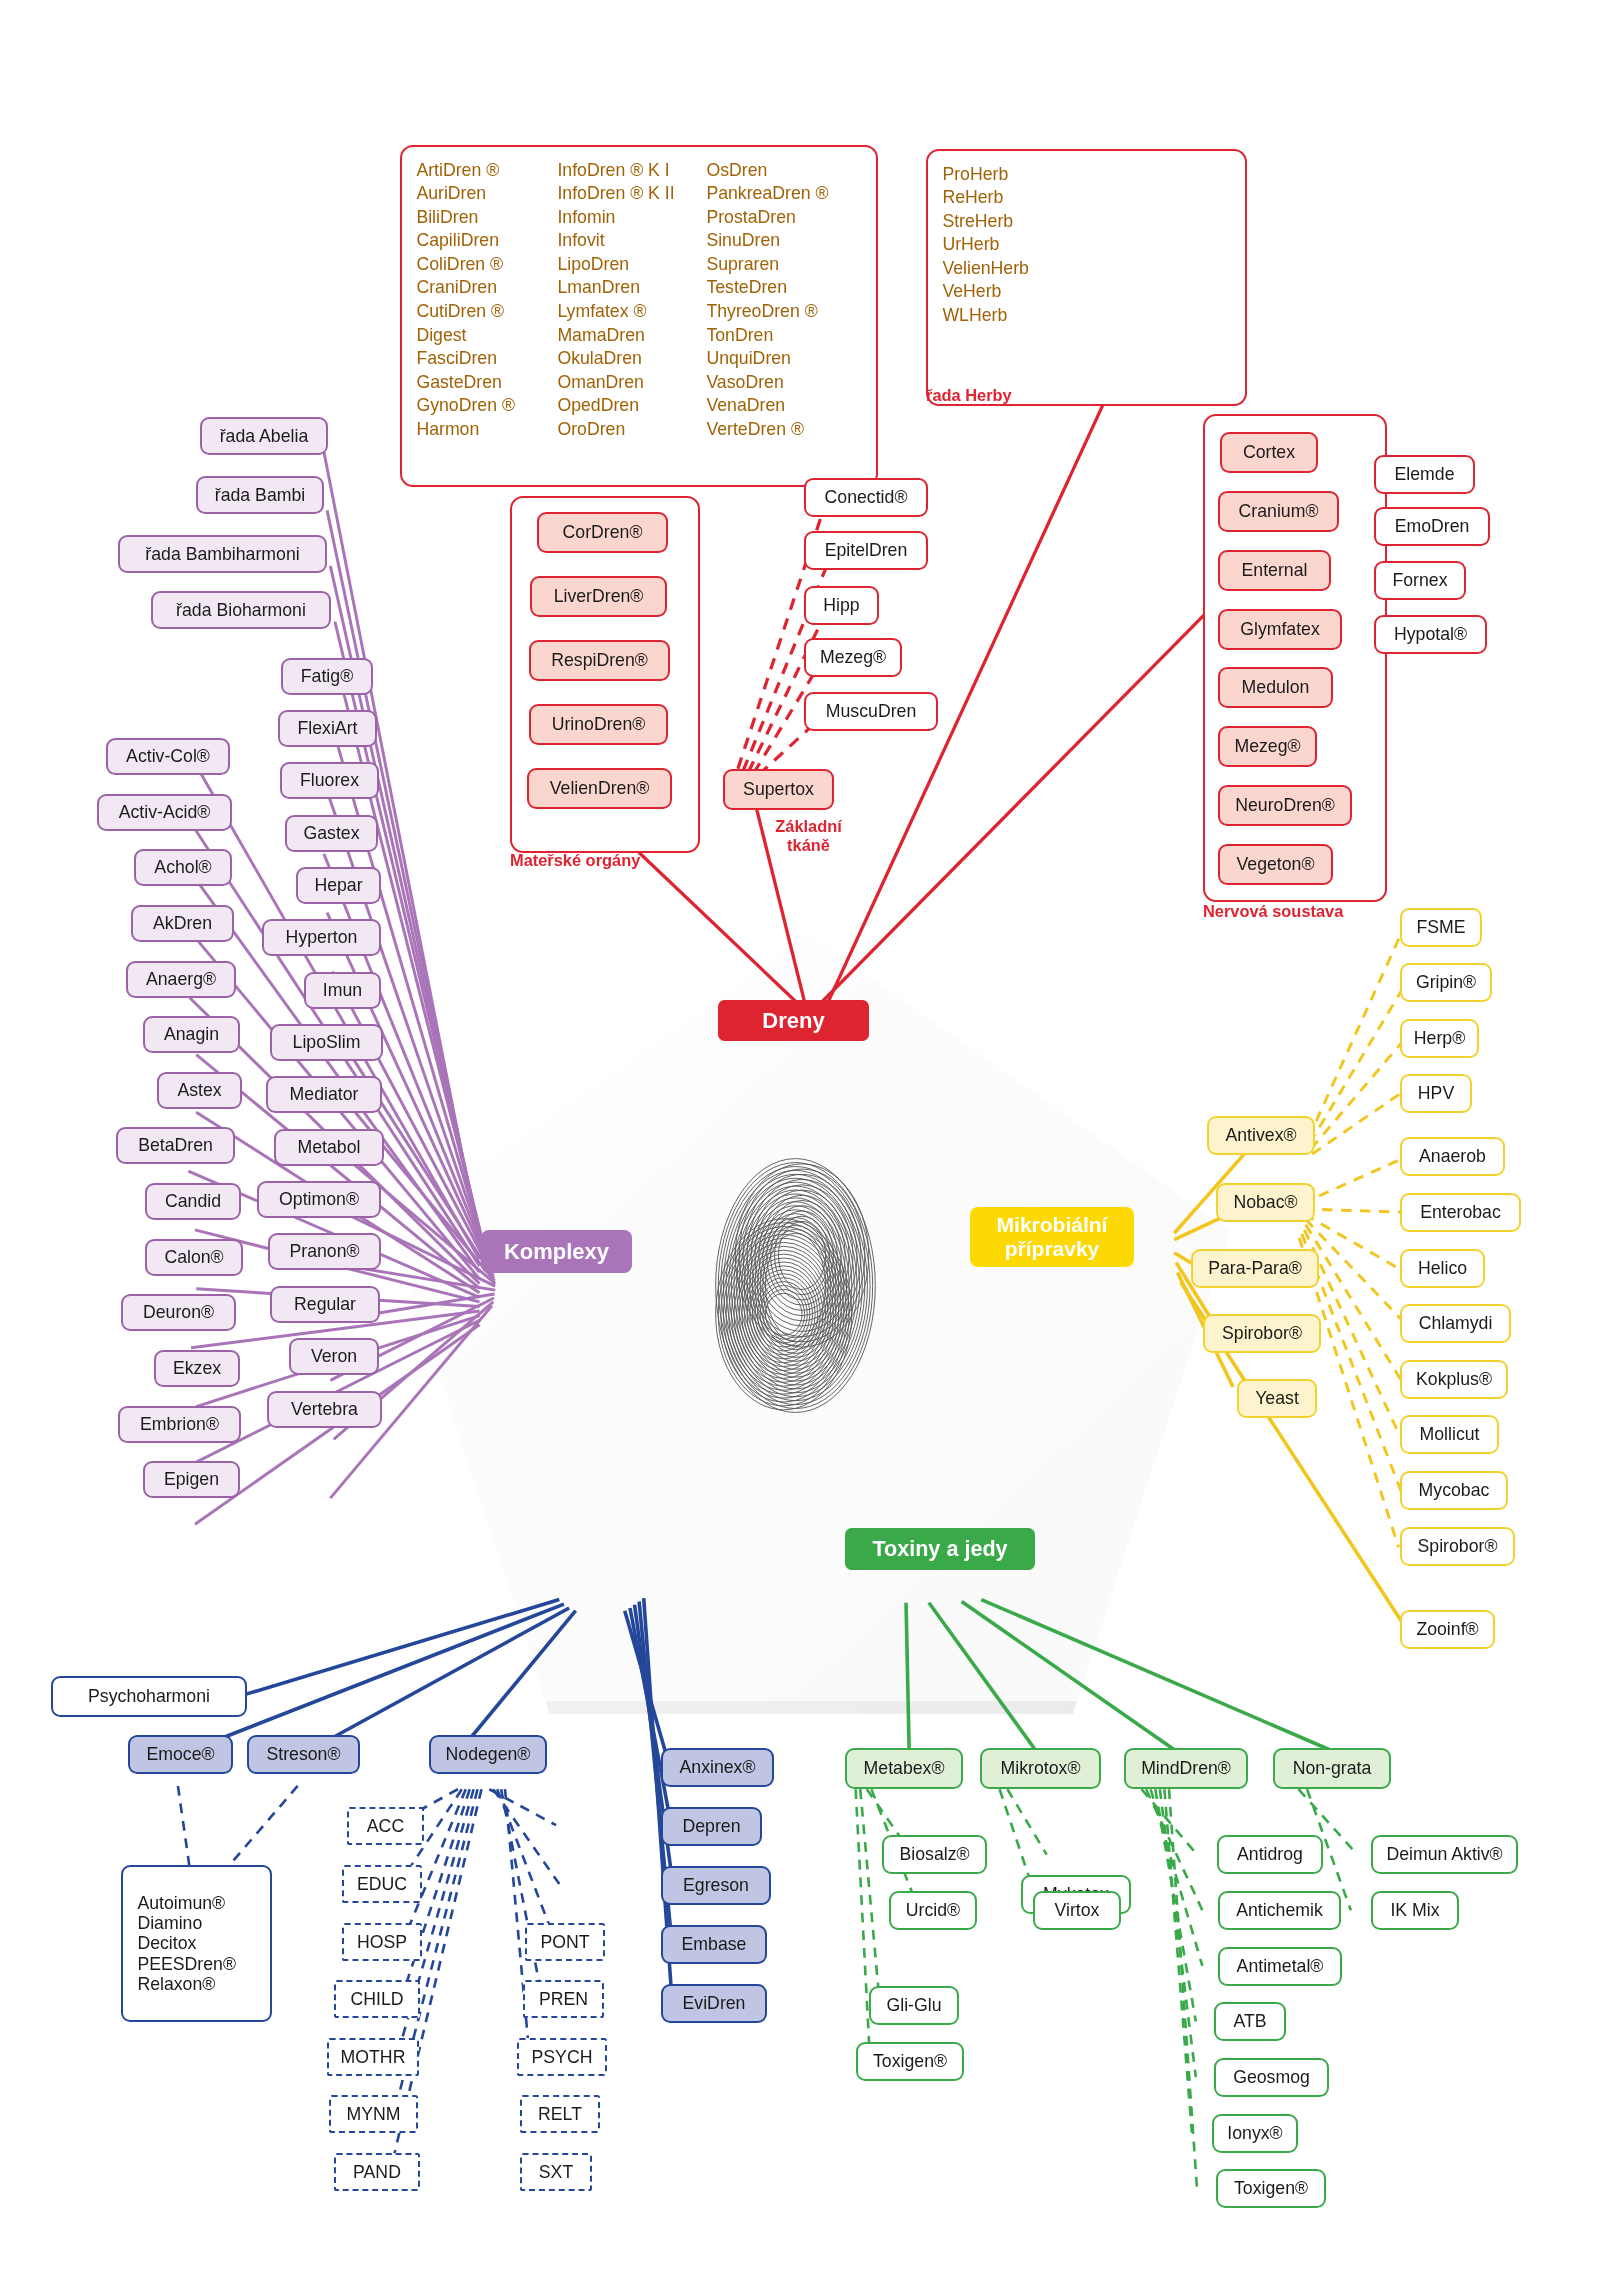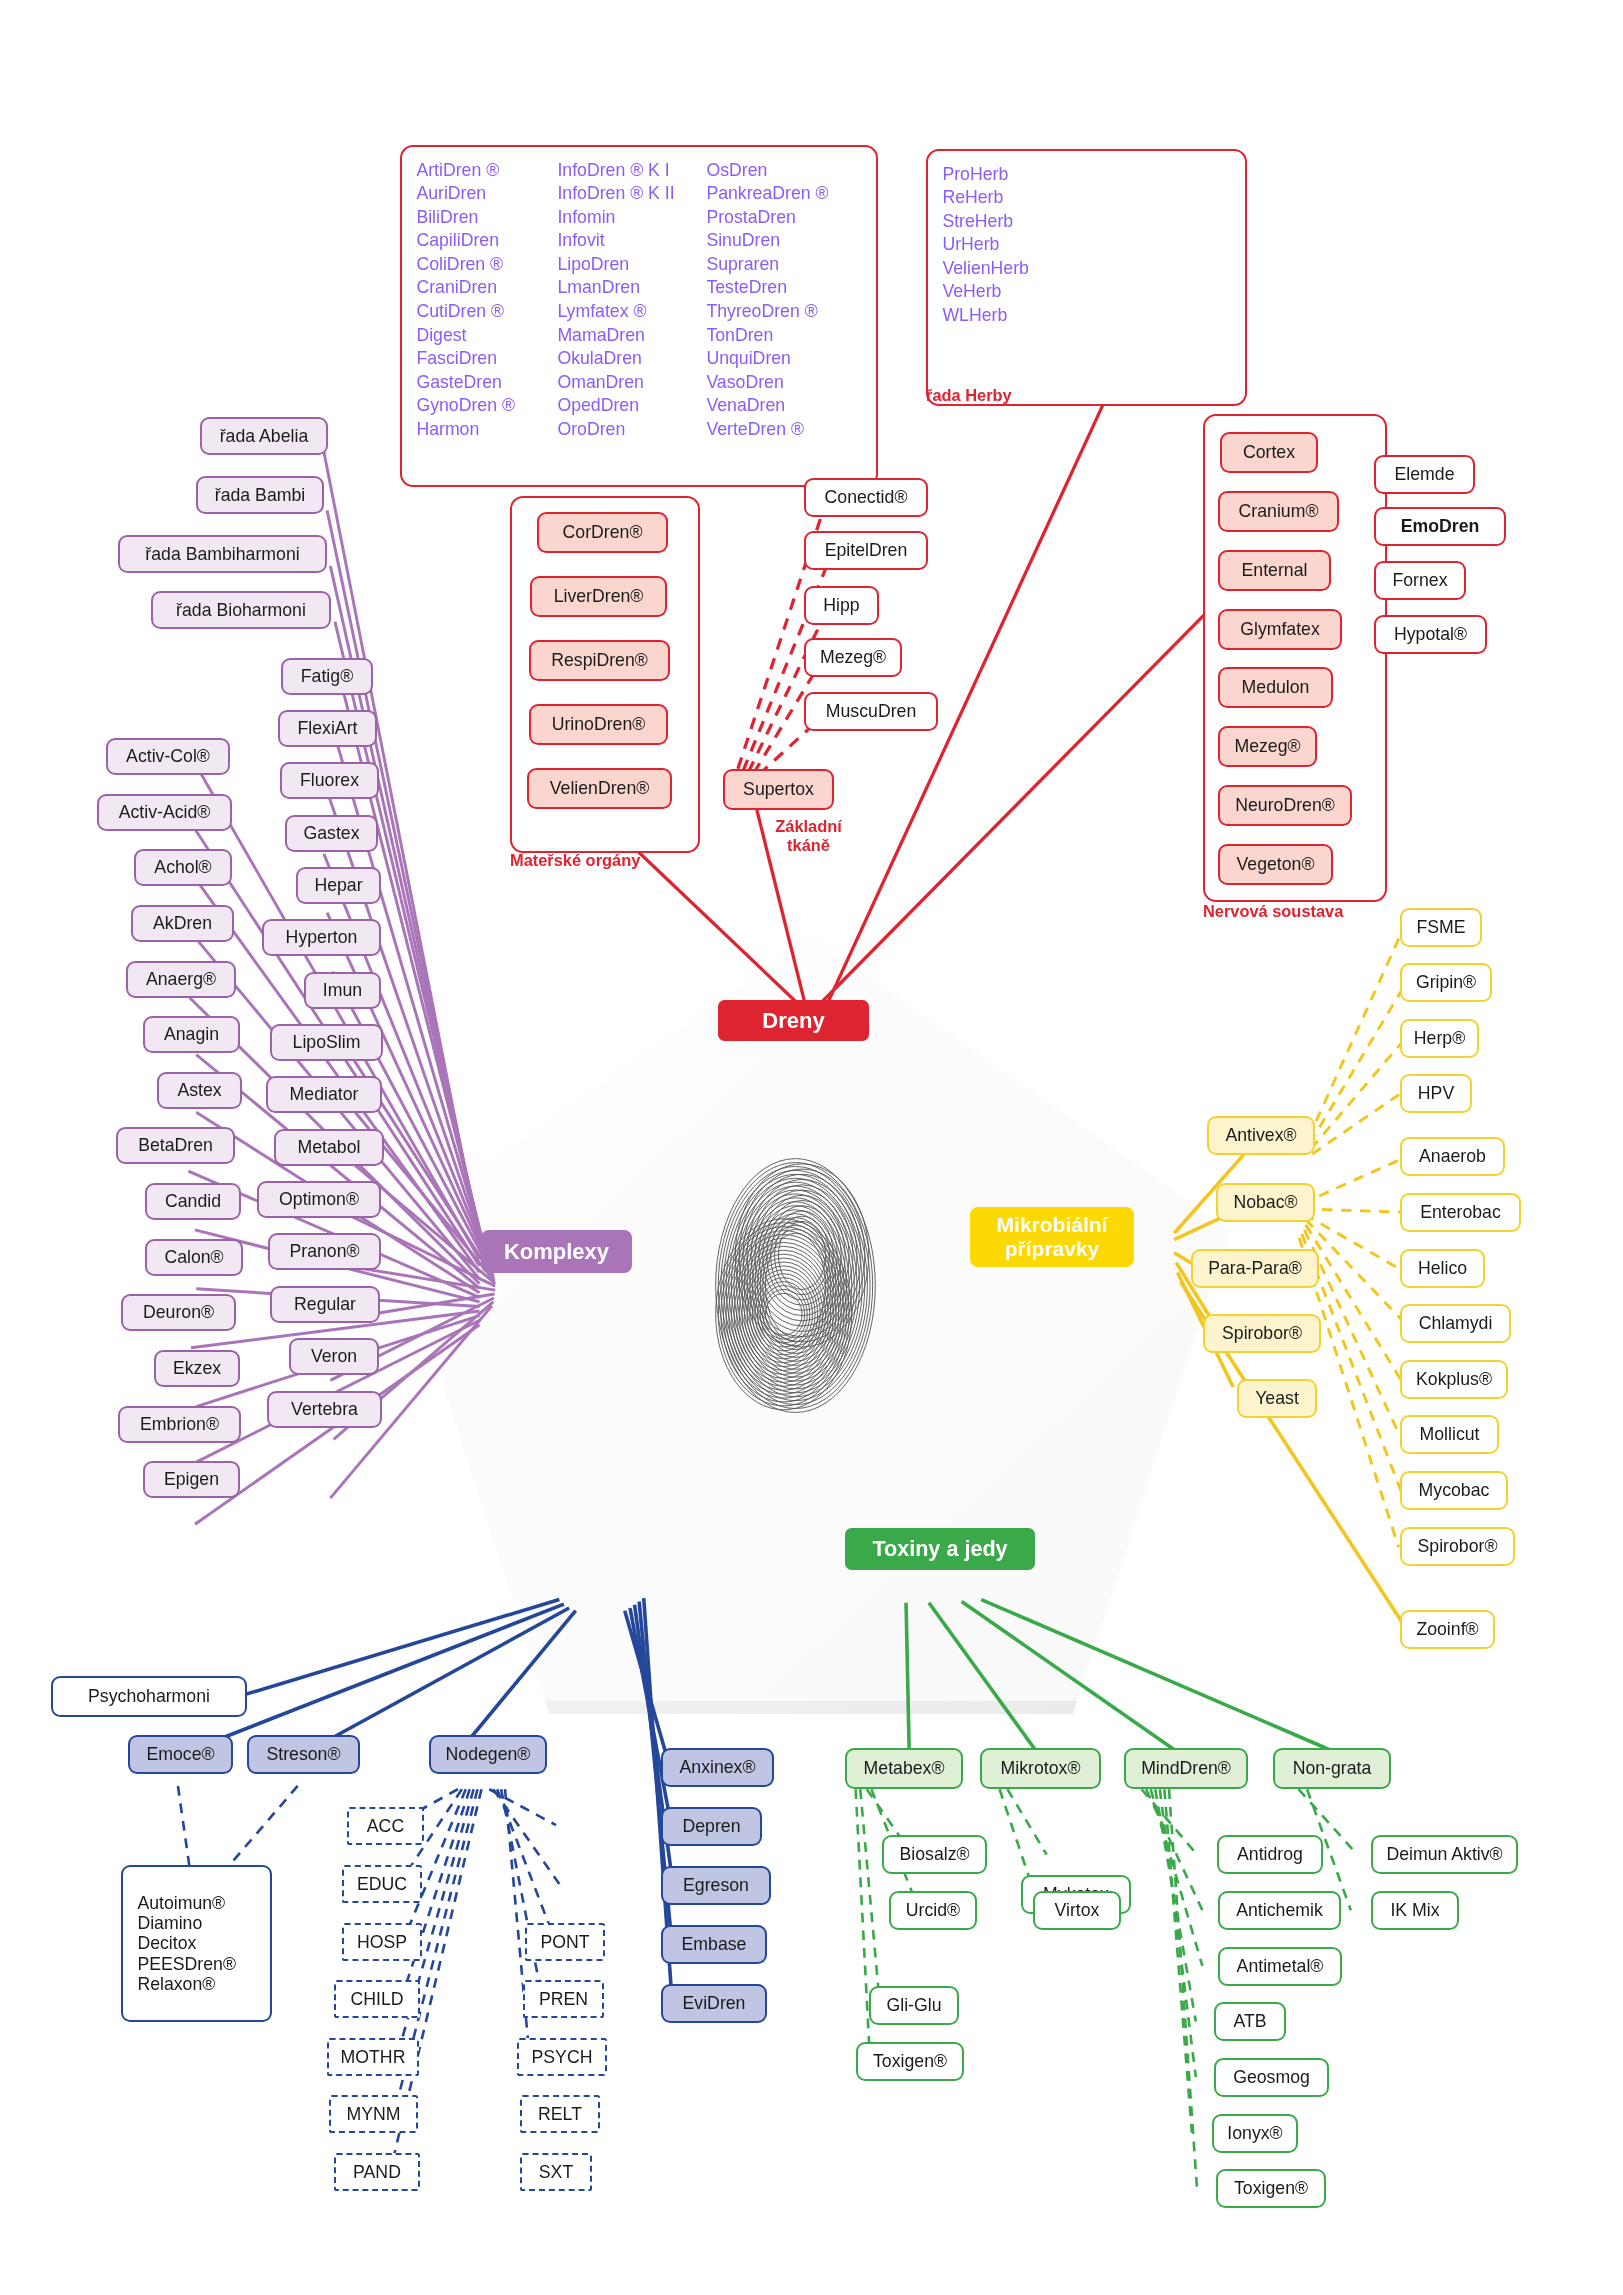--- a/index.html
+++ b/index.html
@@ -36,21 +36,21 @@
   .blue-dash{border:2px dashed #24479a;background:#fff;border-radius:2.6px;}
   .hub-blue{background:#24479a;border:none;color:#fff;font-size:21.6px;border-radius:6.5px;line-height:1.2;
             white-space:normal;font-weight:bold;}
   .hub-blue .thin{font-weight:normal;}
 
   
   .green{border-color:#3aa94a;background:#fff;border-width:2px;}
   .green-fill{border-color:#3aa94a;background:#dff0d7;border-width:2px;}
   .hub-green{background:#3aa94a;border:none;color:#fff;font-weight:bold;font-size:21.6px;border-radius:6.5px;}
 
-  .listbox .ln{display:block;font-size:17.7px;line-height:1.33;color:#8b5cf6;}
+  .listbox .ln{display:block;font-size:17.7px;line-height:1.33;color:#a16207;}
   .cols{display:flex;gap:0;}
   .cols .col{display:flex;flex-direction:column;}
 </style>
 </head>
 <body>
 
 <div id="page">
 
   <svg id="svg-layer" viewBox="0 0 2481 3508">
     <defs>
@@ -412,21 +412,21 @@
     <span>NeuroDren®</span>
     </div>
   <div class="node red-fill" style="left:1218px;top:844px;width:115px;height:41px;">
     <span>Vegeton®</span>
     </div>
   <div class="cap-red" style="left:1203px;top:902px;width:196px;text-align:left;">Nervová soustava</div>
 
   <div class="node red" style="left:1374px;top:455px;width:101px;height:39px;">
     <span>Elemde</span>
     </div>
-  <div class="node red" style="left:1374px;top:507px;width:132px;height:39px;font-weight:bold;">
+  <div class="node red" style="left:1374px;top:507px;width:116px;height:39px;">
     <span>EmoDren</span>
     </div>
   <div class="node red" style="left:1374px;top:561px;width:92px;height:39px;">
     <span>Fornex</span>
     </div>
   <div class="node red" style="left:1374px;top:615px;width:113px;height:39px;">
     <span>Hypotal®</span>
     </div>
 
   <div class="node purple" style="left:200px;top:417px;width:128px;height:38px;">

